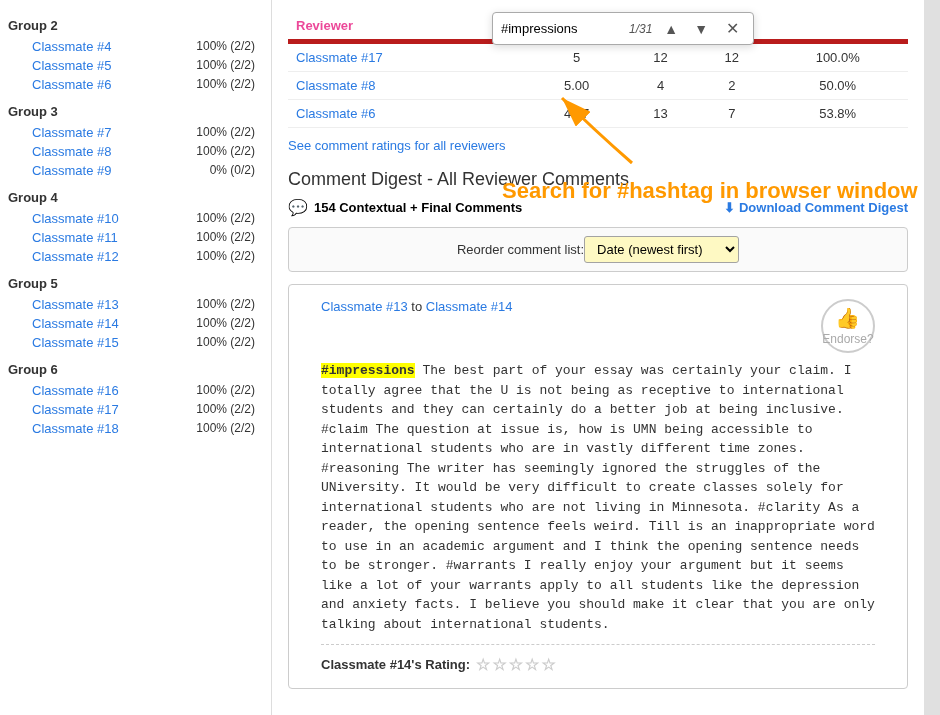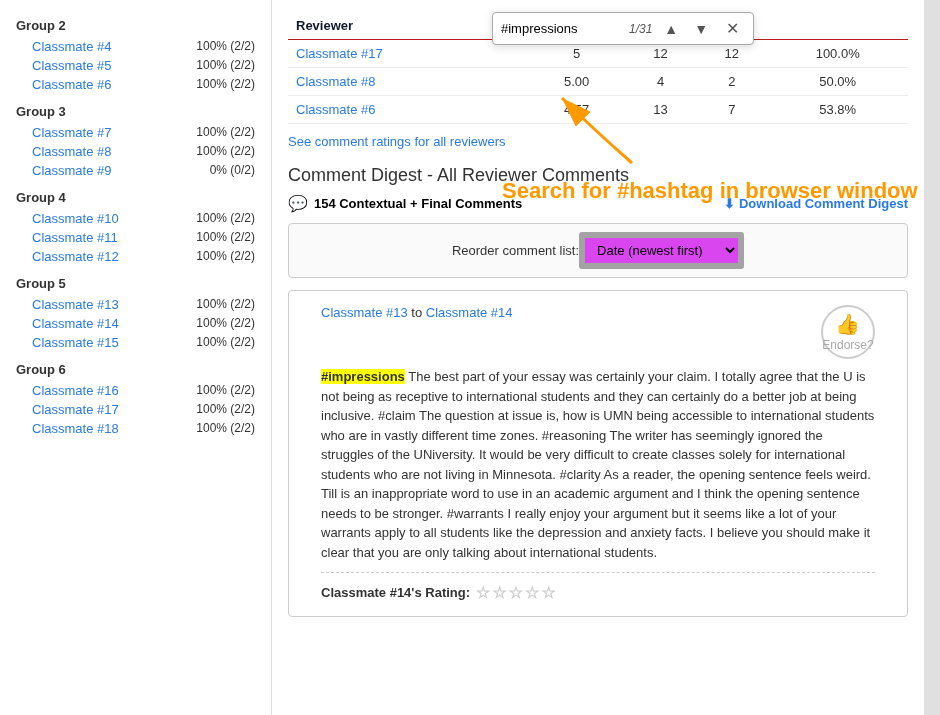--- a/index.html
+++ b/index.html
@@ -11,21 +11,21 @@
       min-width: 272px;
       background: #fff;
       border-right: 1px solid #ddd;
       overflow-y: auto;
       padding: 8px 0;
     }
     .sidebar-group-title {
       font-weight: bold;
       font-size: 13px;
       color: #333;
-      padding: 10px 16px 4px 16px;
+      padding: 10px 16px 4px 8px;
     }
     .sidebar-item {
       display: flex;
       justify-content: space-between;
       padding: 2px 16px 2px 32px;
       color: #2a7ae2;
       cursor: pointer;
       font-size: 13px;
     }
     .sidebar-item-name { color: #2a7ae2; }
@@ -110,22 +110,22 @@
       padding: 12px 16px 0 16px;
     }
     .reviewer-table {
       width: 100%;
       border-collapse: collapse;
       font-size: 13px;
     }
     .reviewer-table th {
       text-align: left;
       font-weight: bold;
-      color: #0f172a;
-      border-bottom: 1px solid #b91c1c;
+      color: #ec4899;
+      border-bottom: 5px solid #b91c1c;
       padding: 6px 8px;
     }
     .reviewer-table td {
       padding: 6px 8px;
       border-bottom: 1px solid #eee;
       color: #333;
     }
     .reviewer-table td:first-child a,
     .reviewer-table td:first-child {
       color: #2a7ae2;
@@ -188,23 +188,23 @@
       border: 1px solid #ccc;
       border-radius: 4px;
       padding: 8px 16px;
       margin-bottom: 12px;
       background: #fafafa;
     }
     .reorder-label { font-size: 13px; color: #333; }
     .reorder-select {
       font-size: 13px;
       padding: 4px 8px;
-      border: 6px solid #a3a3a3;
+      border: 1px solid #a3a3a3;
       border-radius: 3px;
-      background: #d946ef;
+      background: #fef9c3;
     }
 
     
     .comment-card {
       border: 1px solid #ccc;
       border-radius: 4px;
       padding: 14px 32px;
       margin-bottom: 12px;
     }
     .comment-card-header {
@@ -235,20 +235,21 @@
       height: 54px;
       justify-content: center;
       gap: 2px;
     }
     .endorse-thumb { font-size: 20px; }
 
     .comment-body {
       font-size: 13px;
       color: #333;
       line-height: 1.5;
+      font-family: Liberation Mono, monospace;
     }
     .highlight-tag {
       background: #ff0;
       font-weight: bold;
       color: #333;
     }
 
     .comment-divider {
       border: none;
       border-top: 1px dashed #ccc;

